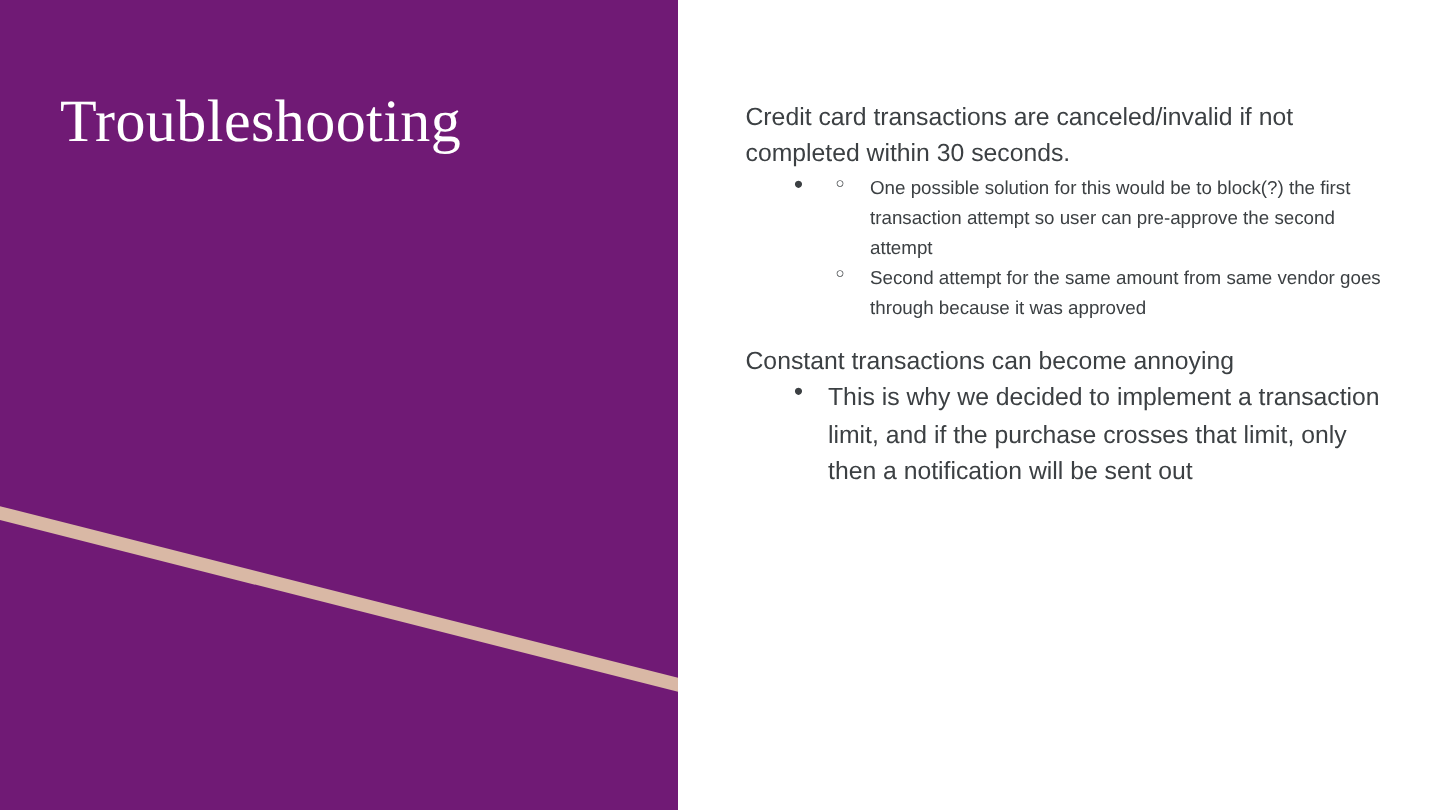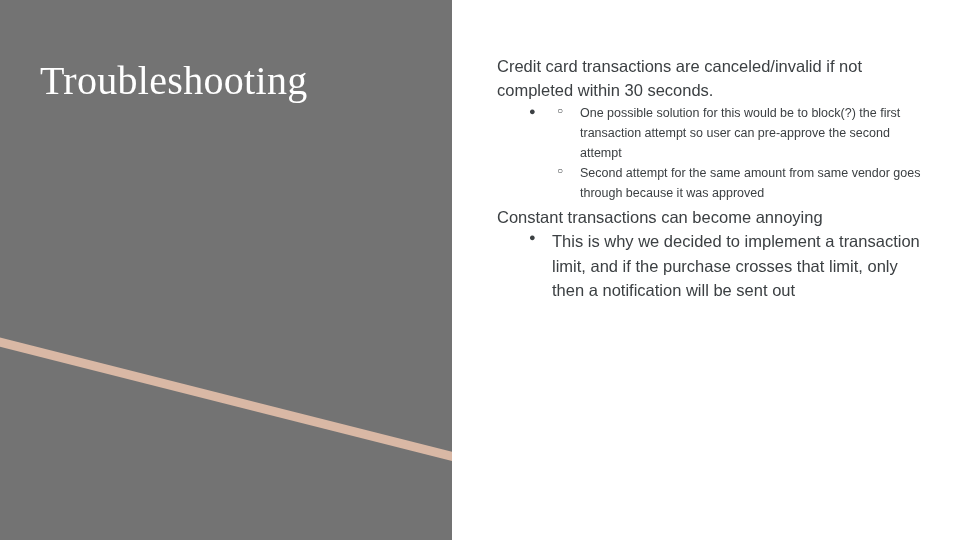--- a/index.html
+++ b/index.html
@@ -19,21 +19,21 @@
     height: 540px;
     background: #ffffff;
     overflow: hidden;
   }
   .left-panel {
     position: absolute;
     left: 0;
     top: 0;
     width: 452px;
     height: 540px;
-    background: #737373;
+    background: #701a75;
     overflow: hidden;
   }
   .accent-line {
     position: absolute;
     left: -30px;
     top: 330px;
     width: 560px;
     height: 9px;
     background: #d9b8a5;
     transform: rotate(14.2deg);
@@ -53,21 +53,21 @@
   .body-panel {
     position: absolute;
     left: 487px;
     top: 54px;
     width: 440px;
   }
   .lvl0 {
     font-size: 16.5px;
     line-height: 1.48;
     color: #3c4043;
-    margin: 0 0 0 10px;
+    margin: 12px 0 0 10px;
     padding: 0;
   }
   .lvl1-list {
     list-style: none;
     margin: 0;
     padding: 0;
   }
   .lvl1 {
     position: relative;
     font-size: 16.5px;

